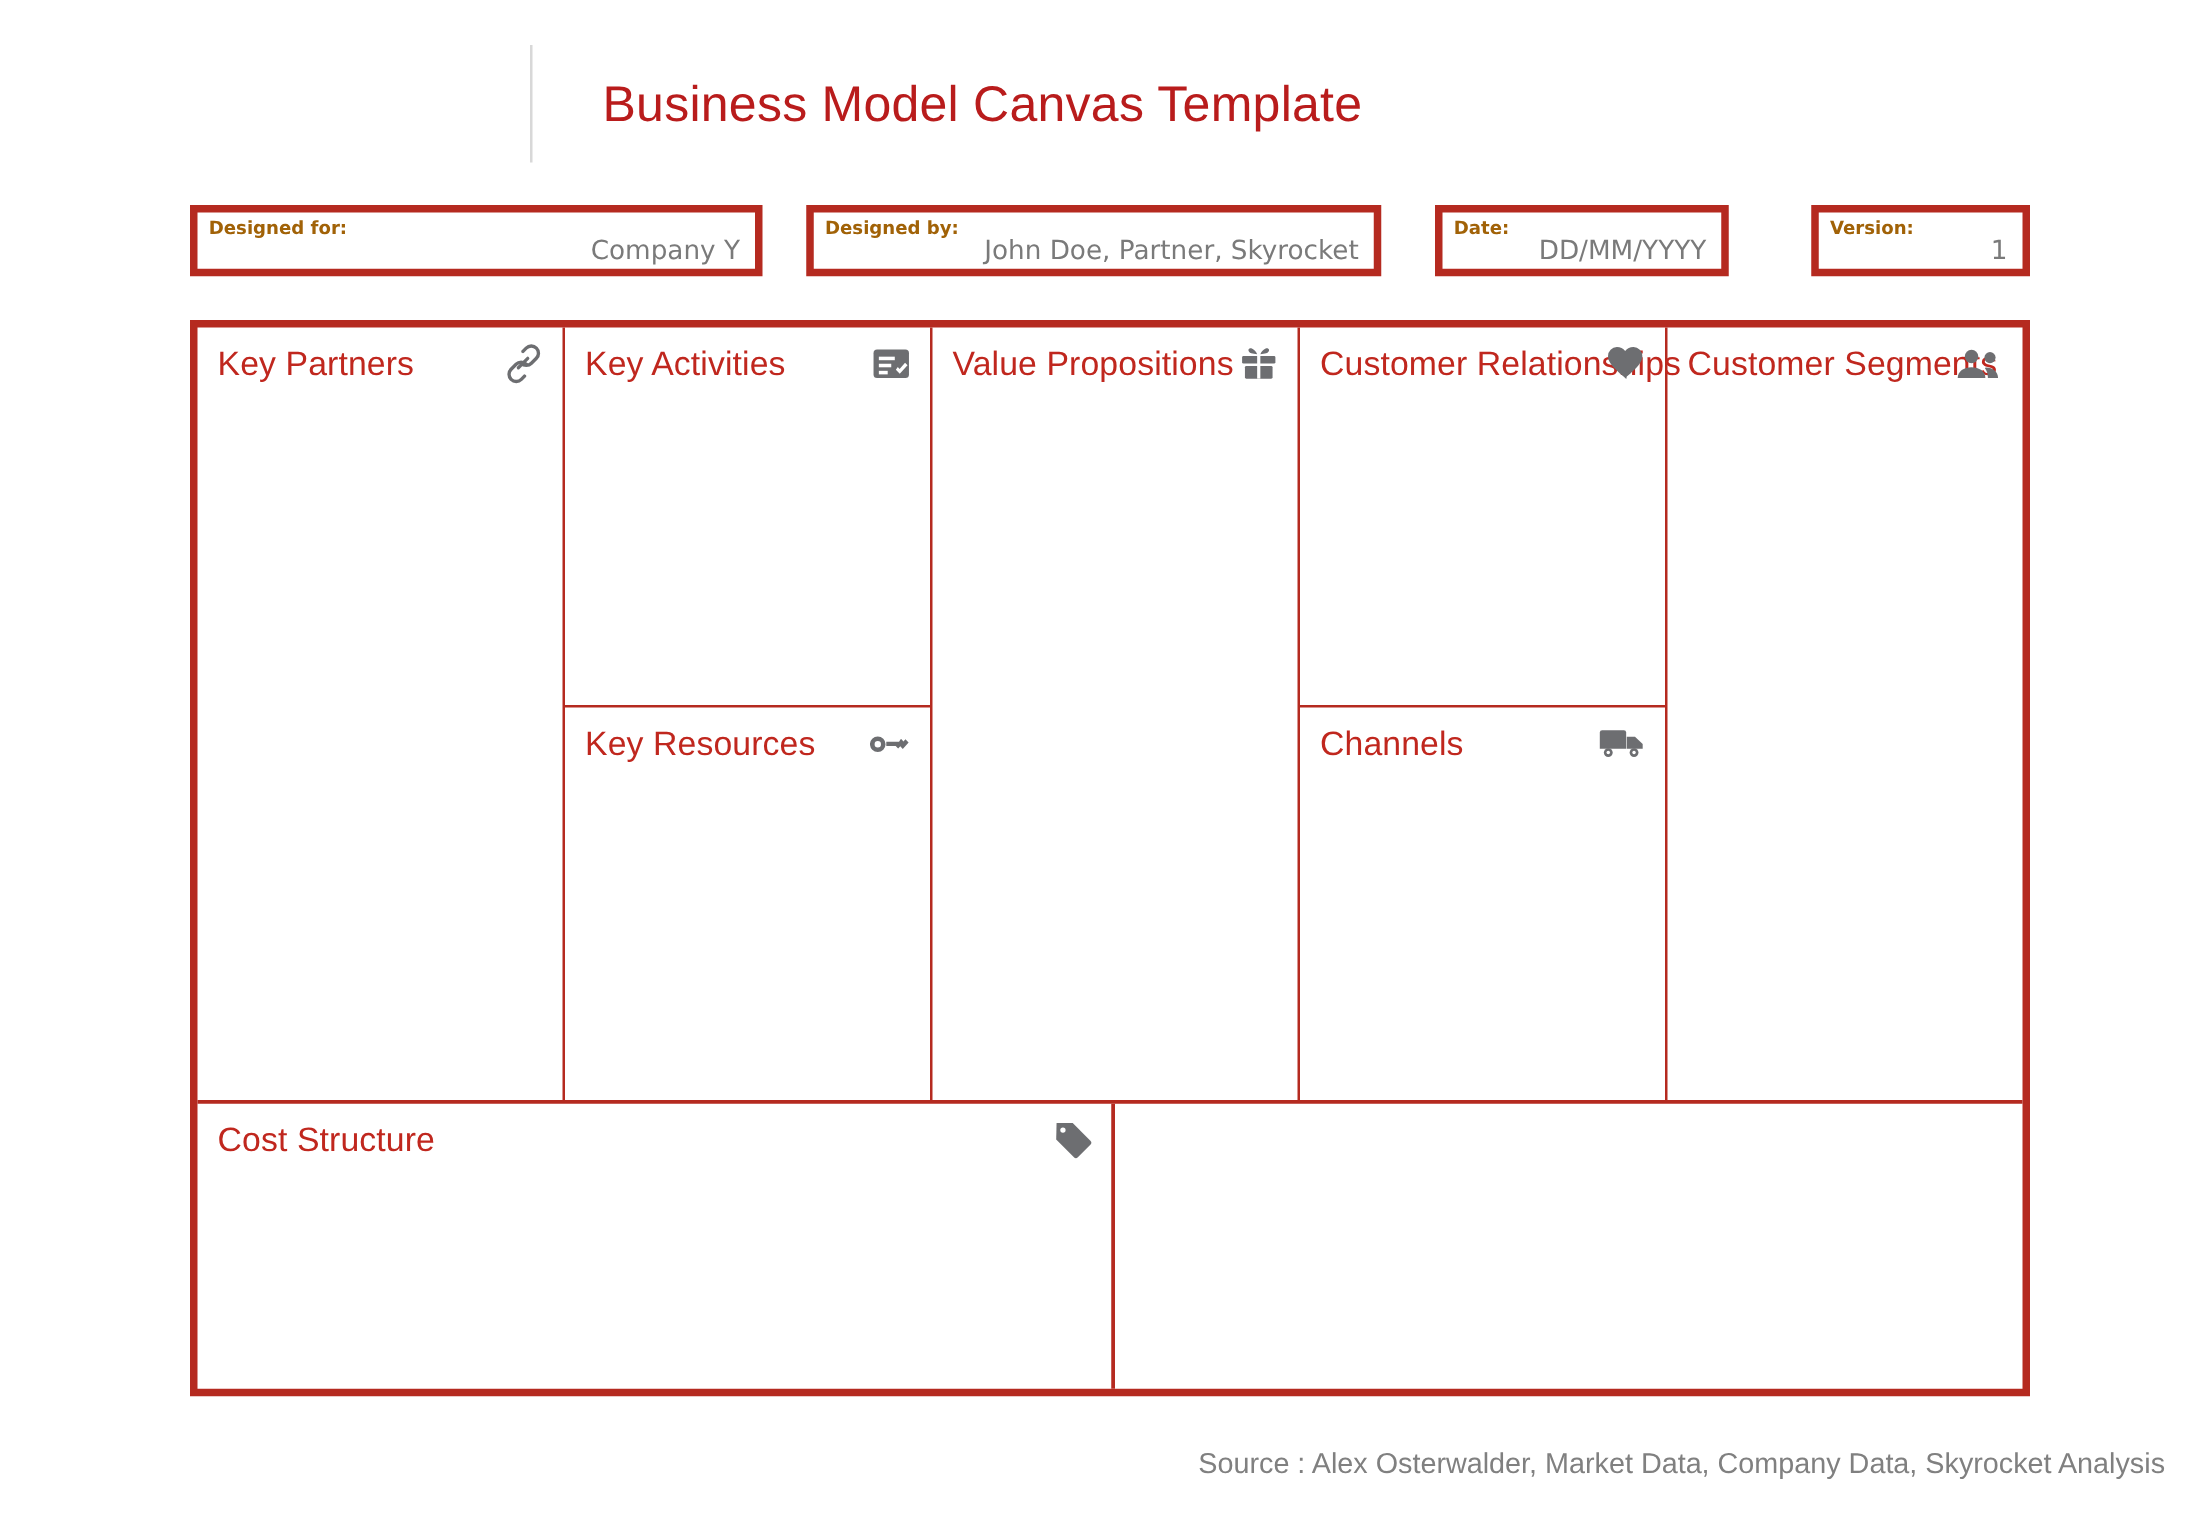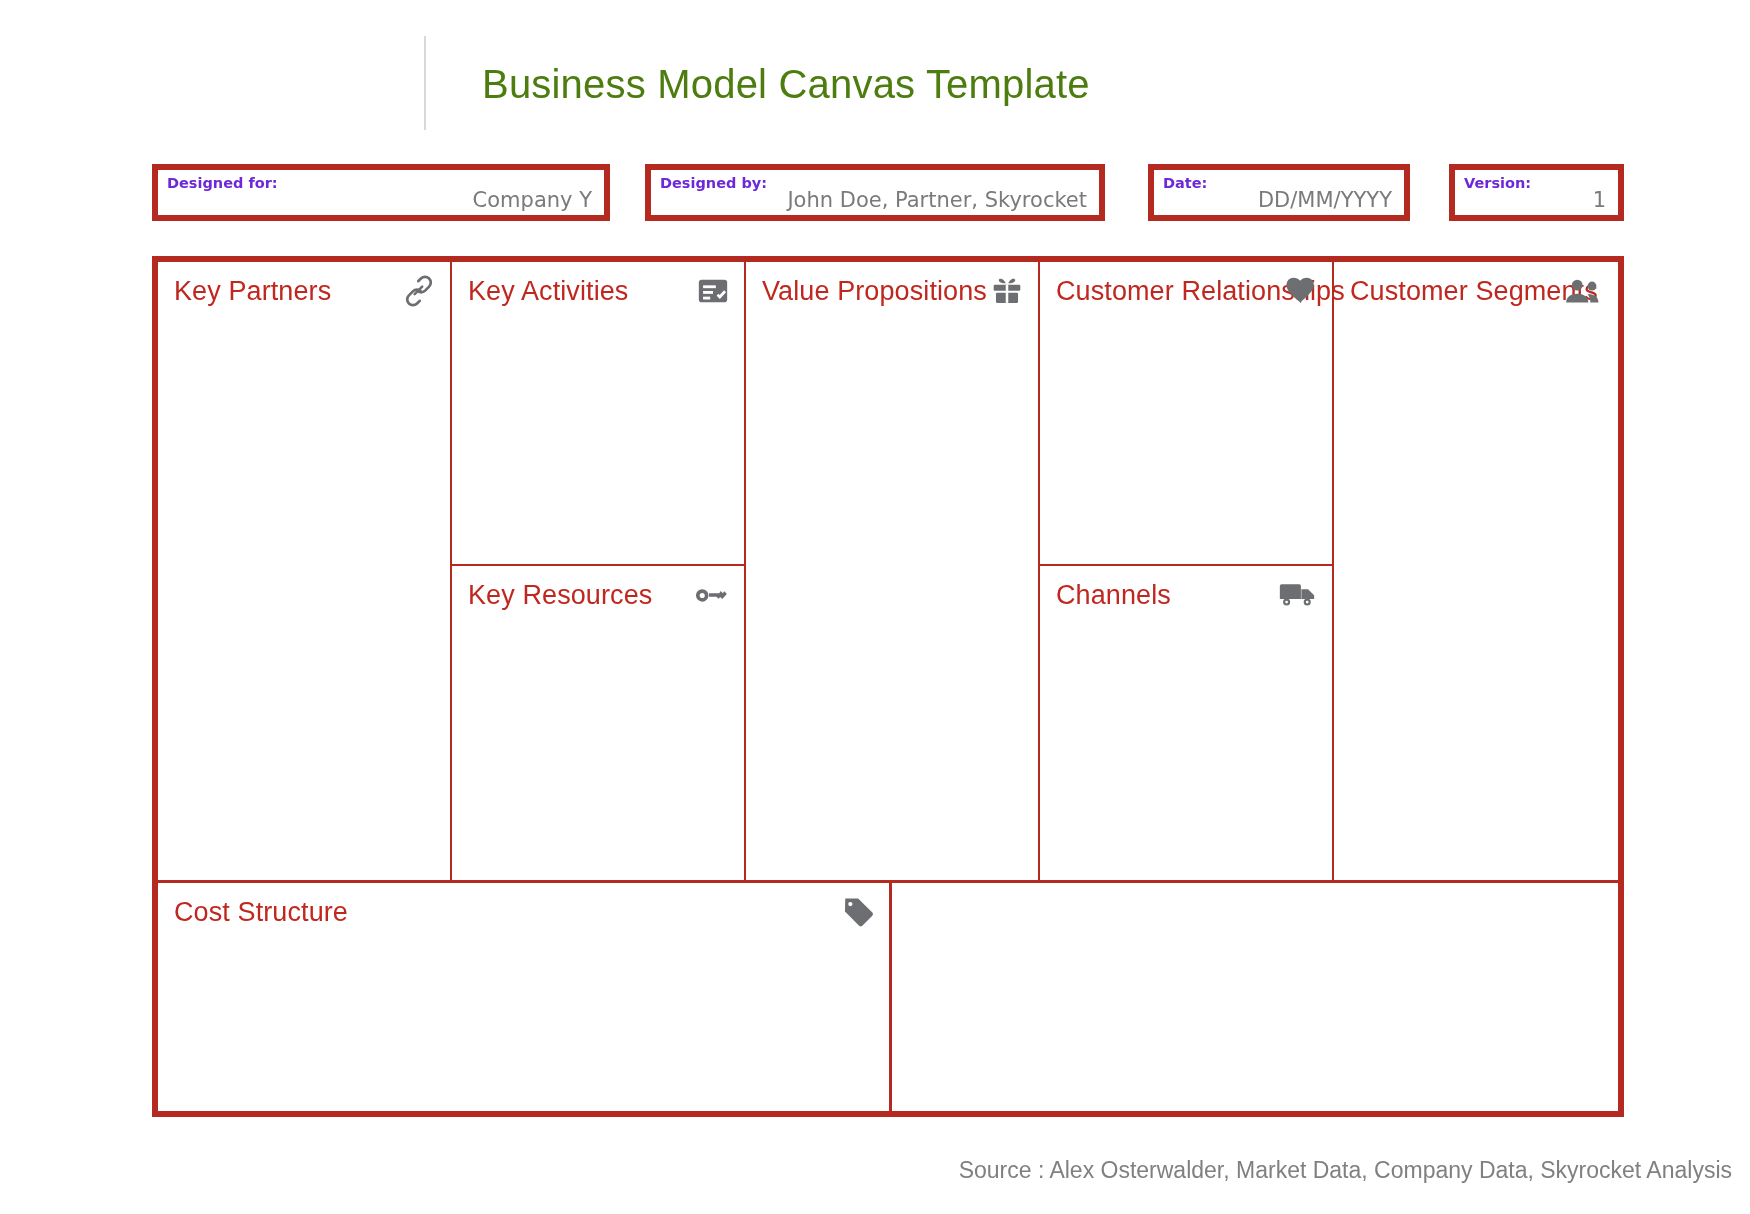--- a/index.html
+++ b/index.html
@@ -60,56 +60,56 @@
     background: #d8d8d8;
   }
 
   .doc-title {
     position: absolute;
     left: 482px;
     top: 62px;
     font-family: "Liberation Sans", sans-serif;
     font-size: 40px;
     font-weight: 300;
-    color: #4d7c0f;
+    color: #b91c1c;
     letter-spacing: 0.2px;
     white-space: nowrap;
   }
 
   
   .meta-box {
     position: absolute;
     border: 6px solid #b52a20;
     background: #ffffff;
     height: 57px;
     top: 164px;
   }
   .meta-label {
     position: absolute;
     left: 9px;
     top: 5px;
     font-family: "DejaVu Sans", sans-serif;
     font-size: 14.5px;
     font-weight: bold;
-    color: #6d28d9;
+    color: #a16207;
     white-space: nowrap;
   }
   .meta-value {
     position: absolute;
     right: 12px;
     bottom: 3px;
     font-family: "DejaVu Sans", sans-serif;
     font-size: 21px;
     color: #7a7a7a;
     white-space: nowrap;
   }
 
   #meta-designed-for  { left: 152px;  width: 458px; }
   #meta-designed-by   { left: 645px;  width: 460px; }
-  #meta-date          { left: 1148px; width: 262px; }
+  #meta-date          { left: 1148px; width: 235px; }
   #meta-version       { left: 1449px; width: 175px; }
 
   
   .canvas {
     position: absolute;
     left: 152px;
     top: 256px;
     width: 1472px;
     height: 861px;
     border: 6px solid #b52a20;

